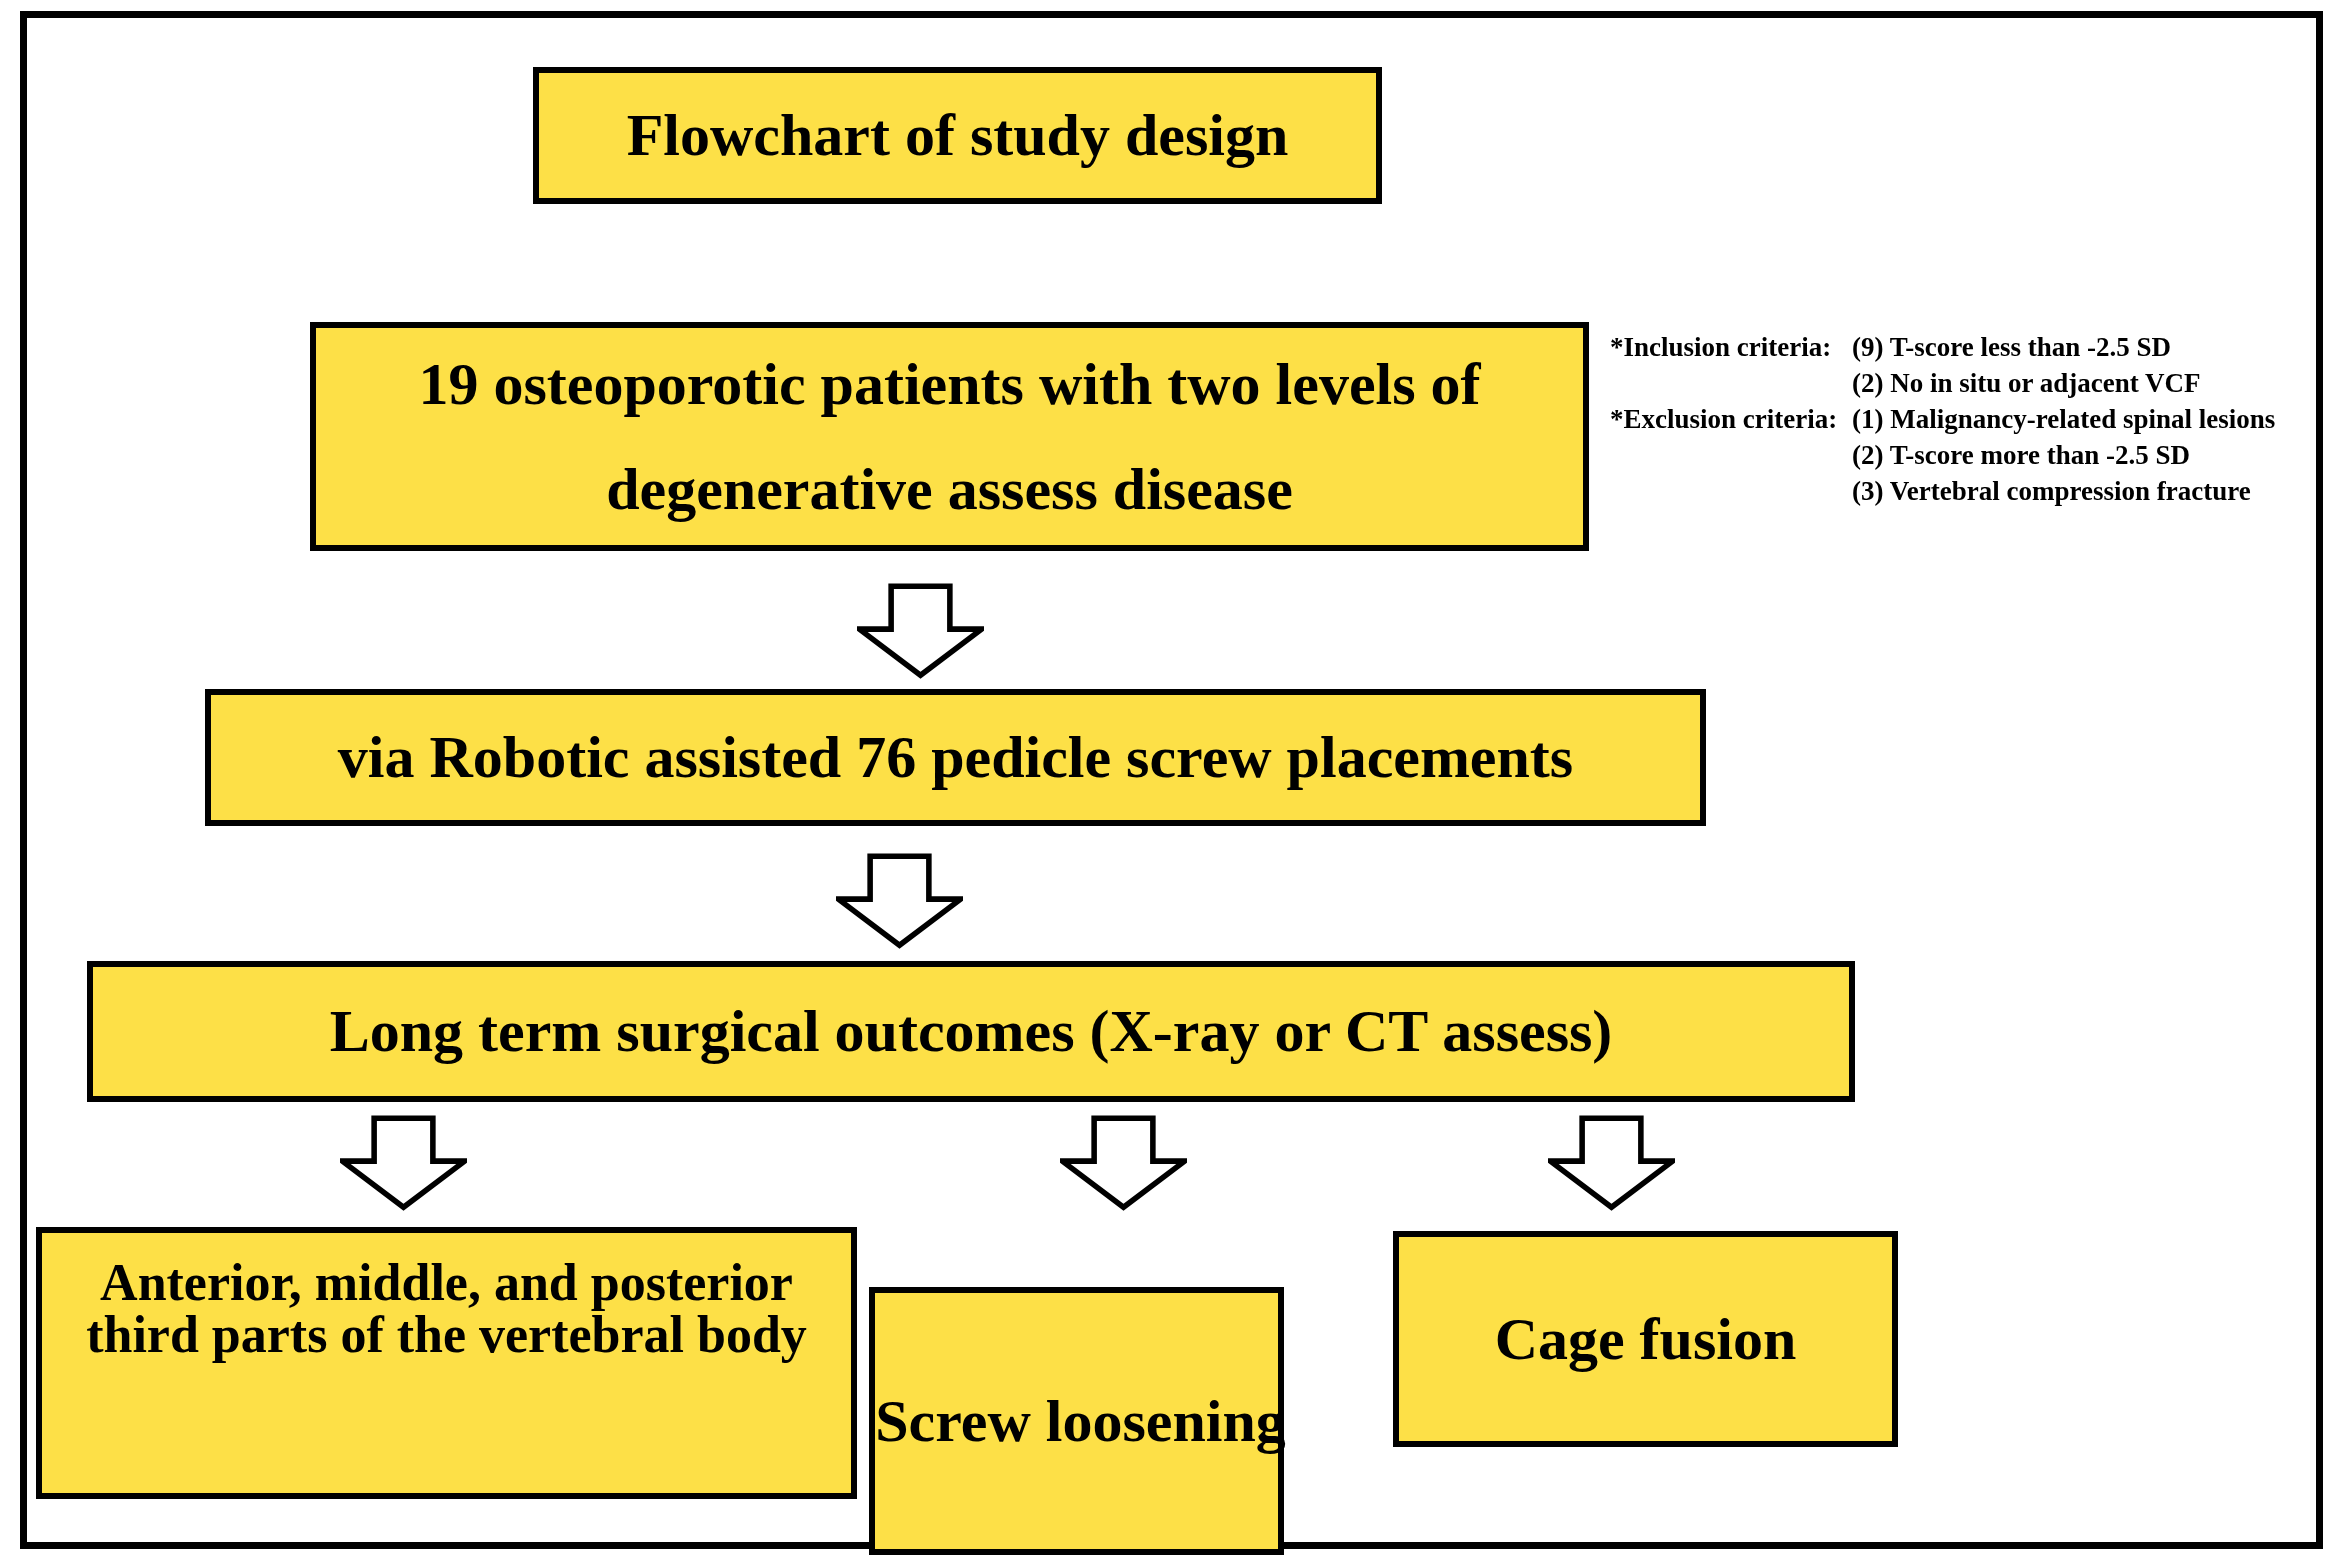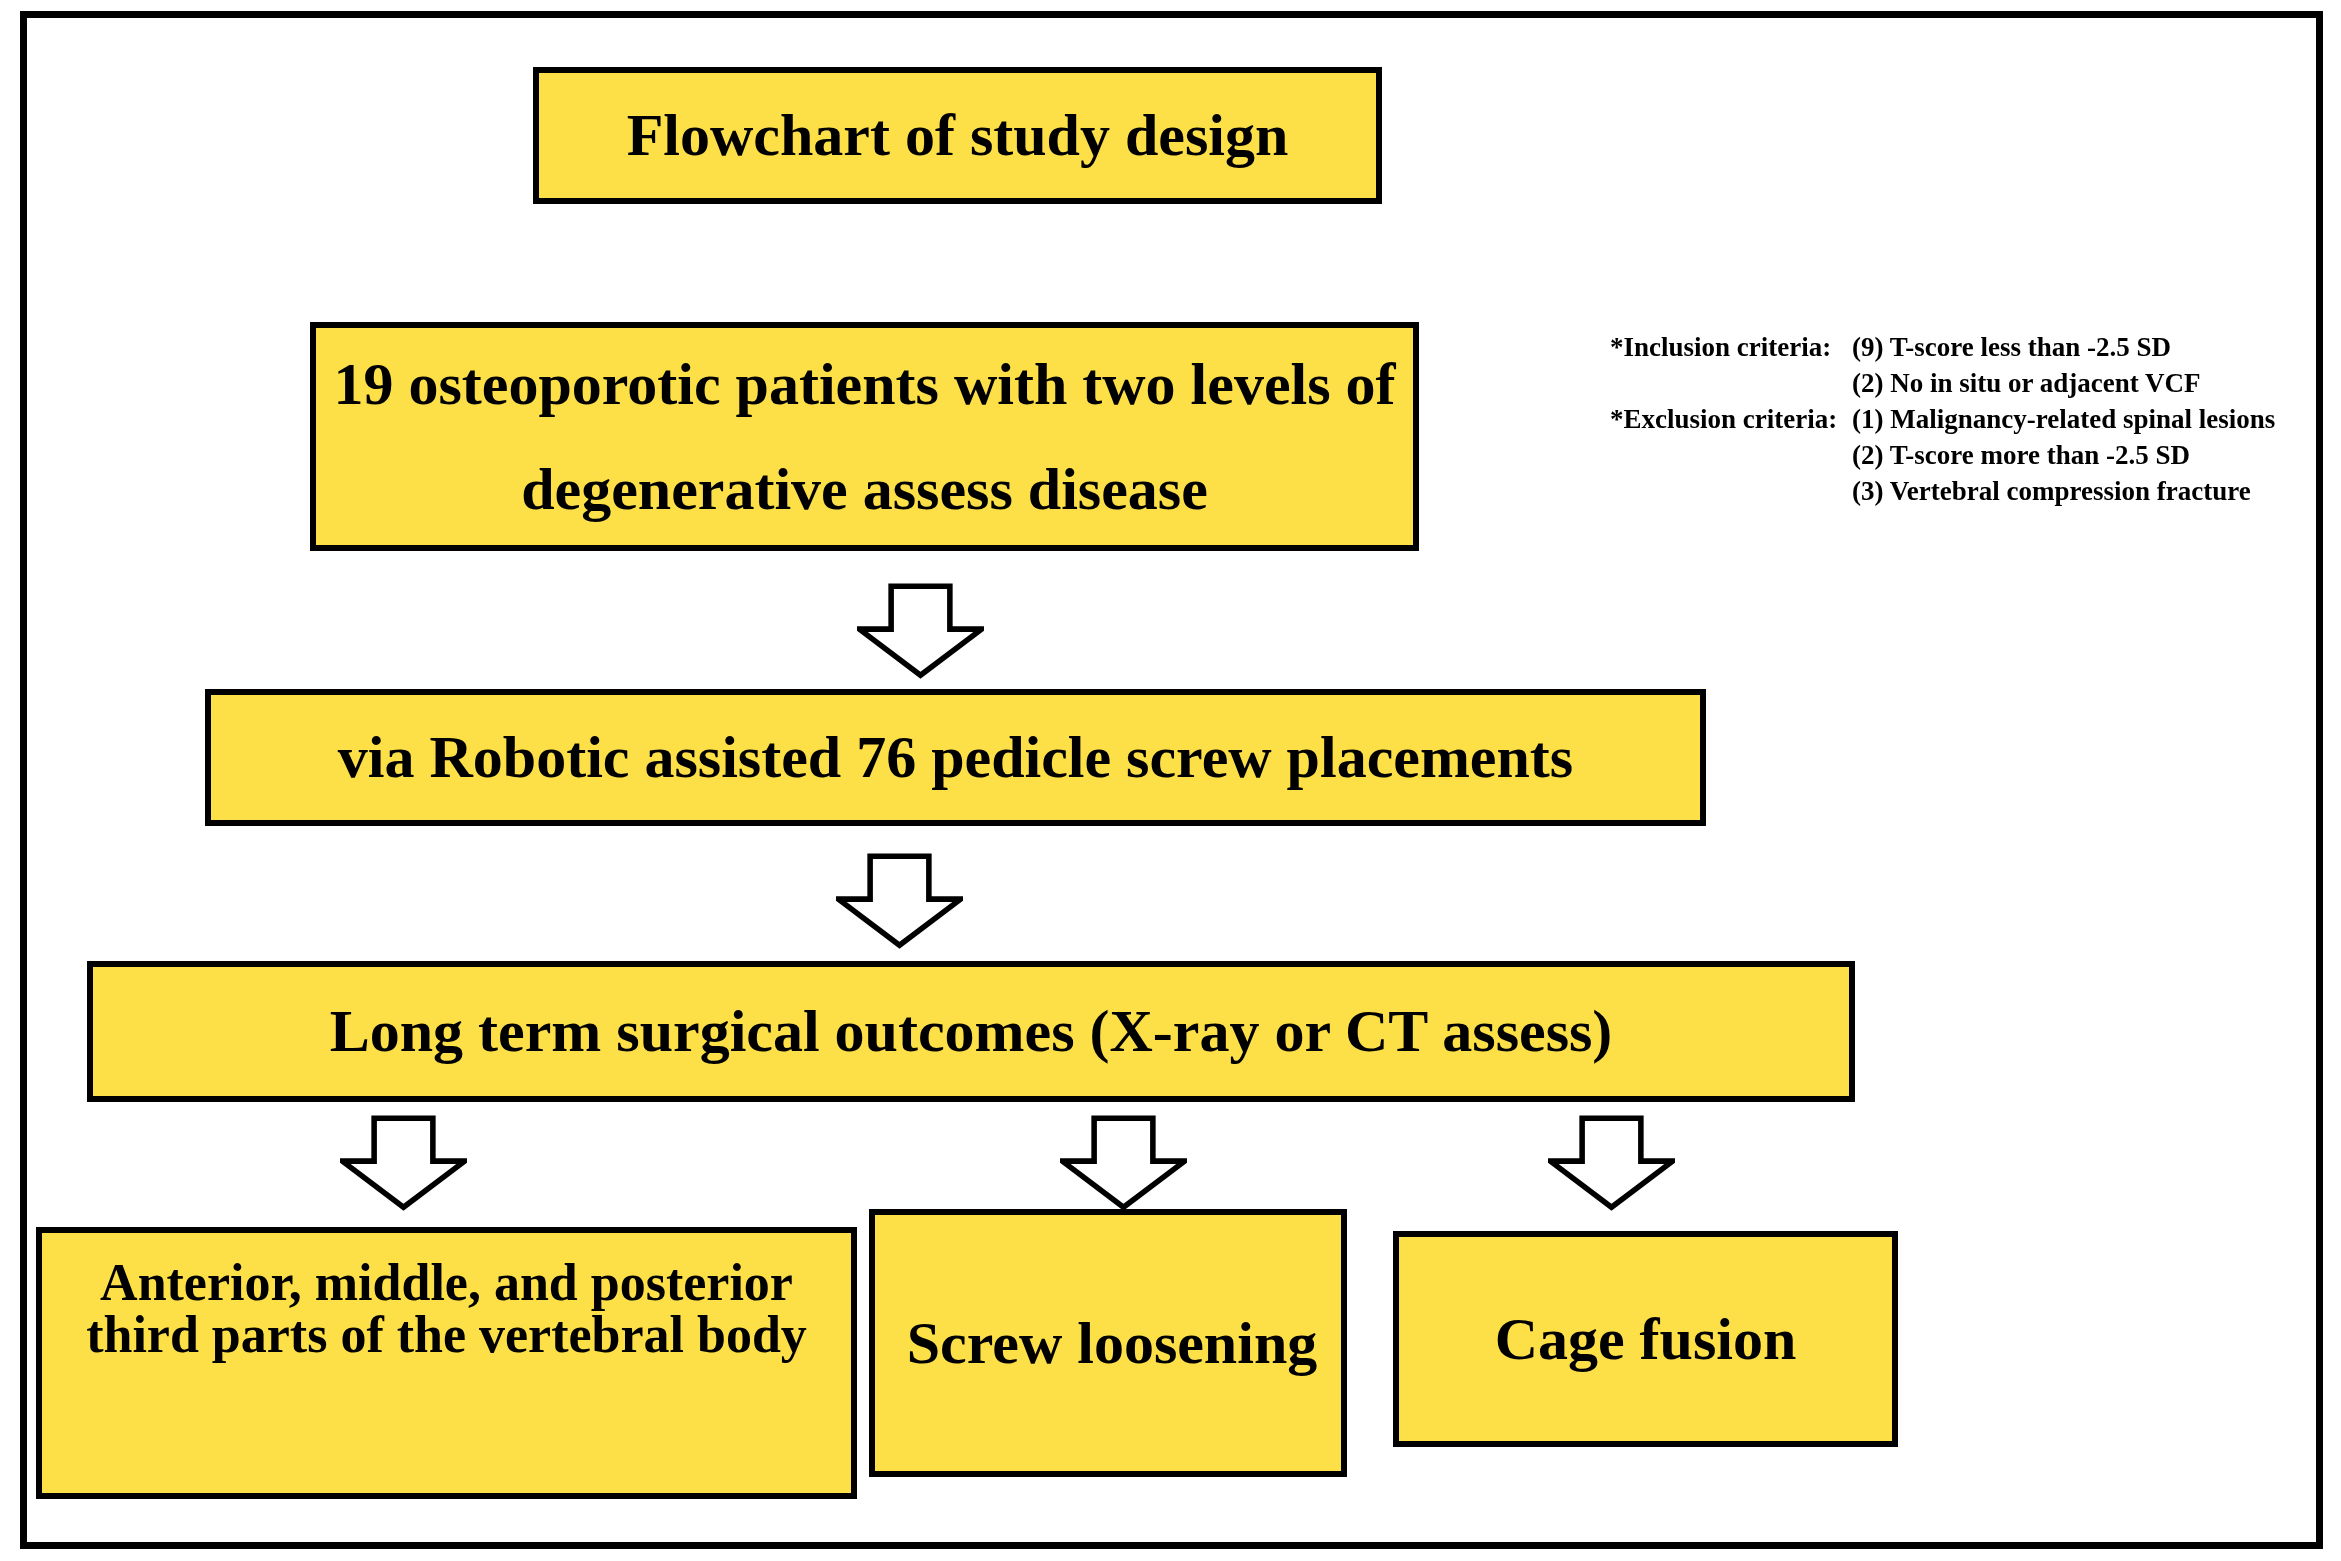--- a/index.html
+++ b/index.html
@@ -34,27 +34,27 @@
     box-sizing: border-box;
     display: flex;
     flex-direction: column;
     align-items: center;
     justify-content: center;
     text-align: center;
     white-space: nowrap;
   }
   .main-text { font-size: 60px; line-height: 1.25; }
   #title-box    { left: 533px;  top: 67px;   width: 849px; height: 137px; }
-  #patients-box { left: 310px;  top: 322px;  width: 1109px; height: 229px; }
+  #patients-box { left: 310px;  top: 322px;  width: 1279px; height: 229px; }
   #patients-box .line { line-height: 105px; font-size: 60px; }
   #robotic-box  { left: 205px;  top: 689px;  width: 1501px; height: 137px; }
   #outcomes-box { left: 87px;  top: 961px; width: 1768px; height: 141px; }
   #height-box   { left: 36px;   top: 1227px; width: 821px; height: 272px;
                   justify-content: space-between; padding: 24px 8px 19px; }
-  #screw-box    { left: 869px; top: 1209px; width: 478px;  height: 268px; padding-left: 8px; }
+  #screw-box    { left: 869px; top: 1287px; width: 415px;  height: 268px; padding-left: 8px; }
   #cage-box     { left: 1393px; top: 1231px; width: 505px;  height: 216px; }
   .sub-text { font-size: 52px; line-height: 52px; }
 
   .criteria {
     position: absolute;
     left: 1590px;
     top: 329px;
     width: 734px;
     font-size: 27px;
     line-height: 36px;

